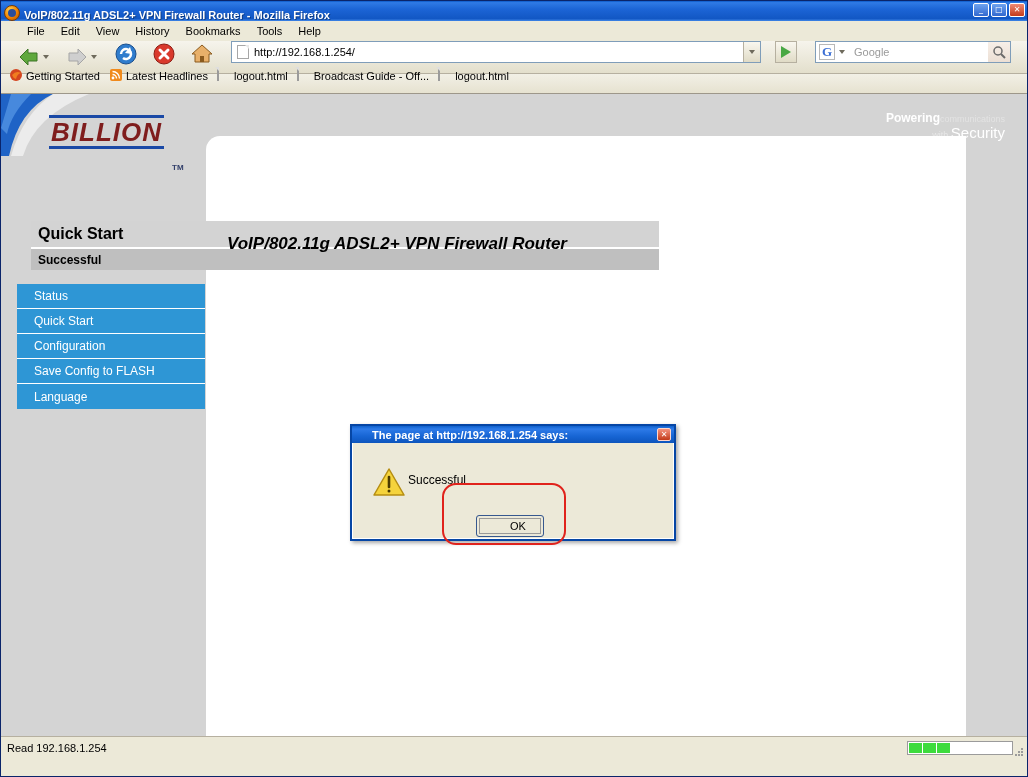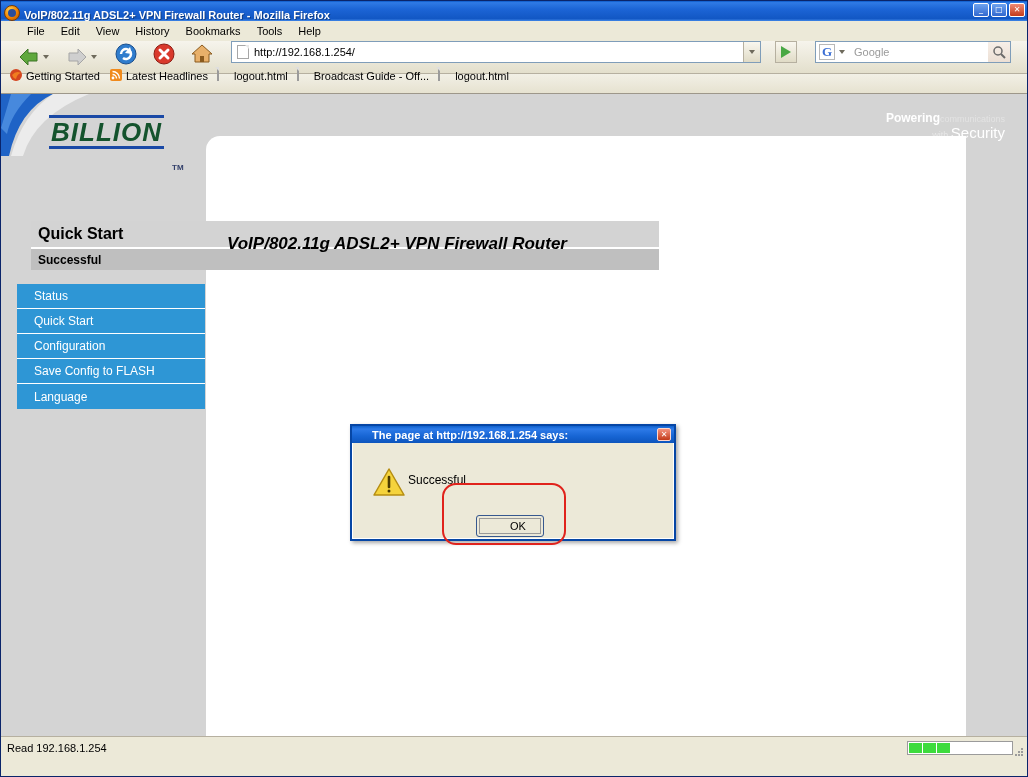--- a/index.html
+++ b/index.html
@@ -231,21 +231,21 @@
     overflow: hidden;
   }
   .billion-logo {
     position: absolute;
     left: 48px; top: 21px;
     font-family: "Liberation Sans", sans-serif;
     font-size: 26px;
     font-weight: bold;
     font-style: italic;
     letter-spacing: 1px;
-    color: #14532d;
+    color: #7f1d1d;
     border-top: 3px solid #1a49a6;
     border-bottom: 3px solid #1a49a6;
     padding: 1px 2px;
     line-height: 26px;
   }
   .tm {
     position: absolute;
     left: 171px; top: 41px;
     font-size: 8px; color: #33406b;
     font-weight: bold;

